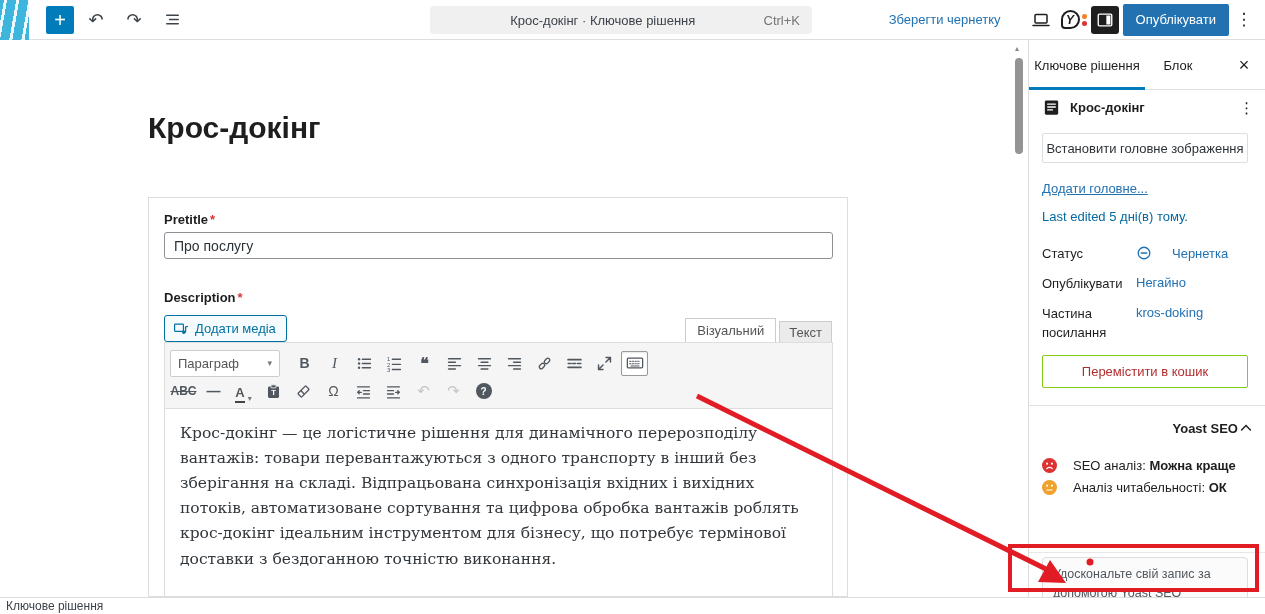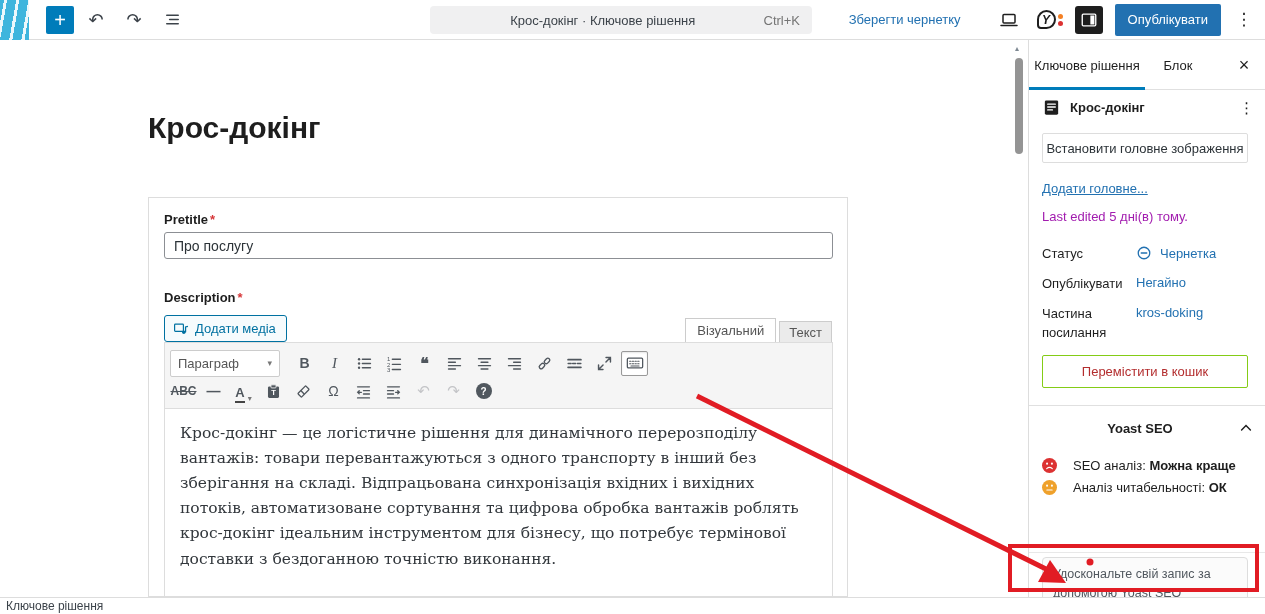--- a/index.html
+++ b/index.html
@@ -13,21 +13,21 @@
   .logo::before { content:""; position:absolute; inset:0;
      background:repeating-linear-gradient(100deg, transparent 0 4px, #fff 4px 7px, transparent 7px 12px); opacity:.9; }
   .plus-btn { margin-left:17px; width:28px; height:28px; background:#007cba; color:#fff; border:none;
      border-radius:2px; font-size:20px; line-height:1; display:flex; align-items:center; justify-content:center; cursor:pointer; }
   .tb-icon { width:32px; height:32px; margin-left:6px; display:flex; align-items:center; justify-content:center;
      color:#3c434a; font-size:18px; background:none; border:none; cursor:pointer; }
   .cmd { position:absolute; left:430px; top:6px; width:382px; height:28px; background:#f0f0f1; border:none;
      border-radius:4px; display:flex; align-items:center; padding:0 12px; font-size:13px; color:#3c434a; cursor:pointer; }
   .cmd-text { flex:1; text-align:center; }
   .cmd-k { color:#757575; }
-  .tb-right { margin-left:auto; display:flex; align-items:center; gap:12px; padding-right:10px; }
+  .tb-right { margin-left:auto; display:flex; align-items:center; gap:4px; padding-right:10px; }
   .save-draft { color:#2271b1; font-size:13px; background:none; border:none; cursor:pointer; margin-right:14px; }
   .yoast-btn { display:flex; align-items:center; gap:2px; background:none; border:none; cursor:pointer; }
   .yoast-y { width:19px; height:19px; border:2px solid #1e1e1e; border-radius:50% 50% 50% 4px;
      display:flex; align-items:center; justify-content:center; font-size:12px; font-weight:700; font-style:italic; color:#1e1e1e; }
   .yoast-dots { display:flex; flex-direction:column; gap:2px; }
   .yoast-dots i { width:5px; height:5px; border-radius:50%; display:block; }
   .sidebar-toggle { width:28px; height:28px; background:#1e1e1e; border:none; border-radius:3px;
      display:flex; align-items:center; justify-content:center; cursor:pointer; }
   .publish-btn { height:32px; padding:0 13px; background:#2271b1; color:#fff; border:none; border-radius:2px;
      font-size:13px; cursor:pointer; }
@@ -79,33 +79,33 @@
   .sb-tab.t2 { left:120px; width:58px; color:#1e1e1e; }
   .sb-close { position:absolute; right:8px; top:12px; width:26px; height:26px; background:none; border:none;
      font-size:18px; color:#1e1e1e; cursor:pointer; }
   .sb-post-row { position:absolute; left:13px; top:58px; width:212px; display:flex; align-items:center; gap:9px; }
   .sb-post-title { font-size:13px; font-weight:700; color:#1e1e1e; flex:1; }
   .sb-kebab { background:none; border:none; font-size:15px; color:#1e1e1e; cursor:pointer; }
   .featured-btn { position:absolute; left:13px; top:93px; width:206px; height:30px; border:1px solid #ddd; border-radius:2px;
      background:#fff; font-size:13px; color:#2c3338; cursor:pointer; }
   .excerpt-link { position:absolute; left:13px; top:141px; font-size:13px; color:#2271b1; text-decoration:underline;
      background:none; border:none; cursor:pointer; }
-  .last-edited { position:absolute; left:13px; top:169px; font-size:13px; color:#a21caf; }
+  .last-edited { position:absolute; left:13px; top:169px; font-size:13px; color:#0369a1; }
   .sb-row { position:absolute; left:13px; width:210px; display:flex; align-items:flex-start; font-size:13px; }
   .sb-row .lbl { flex:0 0 94px; color:#1e1e1e; line-height:1.45; }
   .sb-row .lbl.narrow { flex:0 0 94px; width:70px; }
   .sb-row .lbl.narrow span { display:inline-block; width:68px; }
   .sb-val { color:#2271b1; background:none; border:none; font-size:13px; cursor:pointer; display:flex;
-     align-items:center; gap:8px; text-align:left; padding:0; }
+     align-items:center; gap:20px; text-align:left; padding:0; }
   .trash-btn { position:absolute; left:13px; top:315px; width:206px; height:33px; border:1px solid #84cc16;
      border-radius:2px; background:#fff; font-size:13px; color:#b32d2e; cursor:pointer; }
   .sb-divider { position:absolute; left:0; top:365px; width:100%; border-top:1px solid #e0e0e0; }
   .yoast-header { position:absolute; left:13px; top:372px; width:212px; height:32px; display:flex; align-items:center;
      background:none; border:none; cursor:pointer; }
-  .yoast-title { font-size:13px; font-weight:700; color:#1e1e1e; flex:1; text-align:center; }
+  .yoast-title { font-size:13px; font-weight:700; color:#1e1e1e; flex:1; text-align:right; }
   .yoast-item { position:absolute; left:13px; display:flex; align-items:center; gap:16px; font-size:13px; color:#1e1e1e; }
   .yoast-item b { font-weight:700; }
   .yoast-cta { position:absolute; left:13px; top:492px; width:206px; border:1px solid #ddd; border-radius:4px;
      background:#fbfbfb; padding:7px 10px; font-size:12.5px; color:#50575e; line-height:1.5;margin-top:25px; }
   .sb-divider2 { position:absolute; left:0; top:512px; width:100%; border-top:1px solid #e8e8e8; }
 
   
   .statusbar { position:absolute; left:0; top:597px; width:100%; height:17px; background:#fff; border-top:1px solid #ddd;
      display:flex; align-items:center; padding-left:6px; font-size:12px; color:#3c434a; }
 

